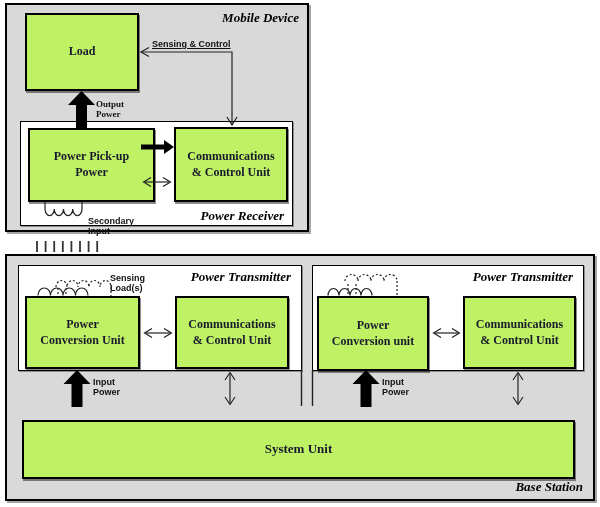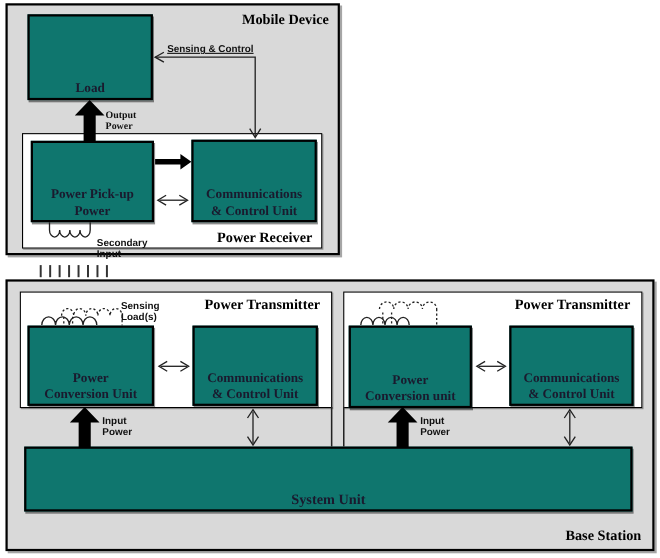--- a/index.html
+++ b/index.html
@@ -10,26 +10,26 @@
   }
   .panel{
     position:absolute;background:#d9d9d9;border:2px solid #000;
     box-shadow:2px 2px 0 rgba(0,0,0,0.35);
   }
   .subpanel{
     position:absolute;background:#ffffff;border:1px solid #000;
     box-shadow:1px 1px 0 rgba(0,0,0,0.35);
   }
   .unit{
-    position:absolute;background:#0f766e;border:2px solid #000;
+    position:absolute;background:#bef264;border:2px solid #000;
     box-shadow:1px 2px 0 rgba(0,0,0,0.45);
-    display:flex;align-items:flex-end;justify-content:center;text-align:center;
+    display:flex;align-items:center;justify-content:center;text-align:center;
   }
   .section-label{
-    position:absolute;font-weight:bold;font-size:13px;line-height:1;
+    position:absolute;font-weight:bold;font-size:13px;line-height:1;font-style:italic;
   }
   .box-label{
     font-weight:bold;font-size:12px;line-height:1.3;text-align:center;color:#1a1a2e;
   }
   .box-label span{display:block;}
   .small-label{
     position:absolute;font-family:"Liberation Sans",sans-serif;
     font-weight:bold;font-size:9px;line-height:1.15;color:#111;
   }
   .small-label span{display:block;}
@@ -47,21 +47,21 @@
   <div class="unit" style="left:25px;top:13px;width:114px;height:78px;">
     <div class="box-label">
       <span>Load</span>
     </div>
   </div>
 
   <div class="subpanel" style="left:20px;top:121px;width:273px;height:105px;">
     <div class="section-label" style="bottom:3px;right:8px;text-align:center;">Power Receiver</div>
   </div>
 
-  <div class="unit" style="left:28px;top:128px;width:112px;height:74px;">
+  <div class="unit" style="left:28px;top:128px;width:127px;height:74px;">
     <div class="box-label">
       <span>Power Pick-up</span>
       <span>Power</span>
     </div>
   </div>
 
   <div class="unit" style="left:174px;top:127px;width:114px;height:75px;">
     <div class="box-label">
       <span>Communications</span>
       <span>&amp; Control Unit</span>
@@ -97,21 +97,21 @@
       <span>Conversion unit</span>
     </div>
   </div>
   <div class="unit" style="left:463px;top:296px;width:113px;height:73px;">
     <div class="box-label">
       <span>Communications</span>
       <span>&amp; Control Unit</span>
     </div>
   </div>
 
-  <div class="unit" style="left:22px;top:406px;width:553px;height:59px;">
+  <div class="unit" style="left:22px;top:420px;width:553px;height:59px;">
     <div class="box-label" style="font-size:13px;">
       <span>System Unit</span>
     </div>
   </div>
 
   <div class="small-label" style="left:152px;top:39px;text-decoration:underline;">
     <span>Sensing &amp; Control</span>
   </div>
 
   <div class="small-label" style="left:96px;top:99px;font-family:Liberation Serif, serif;">

